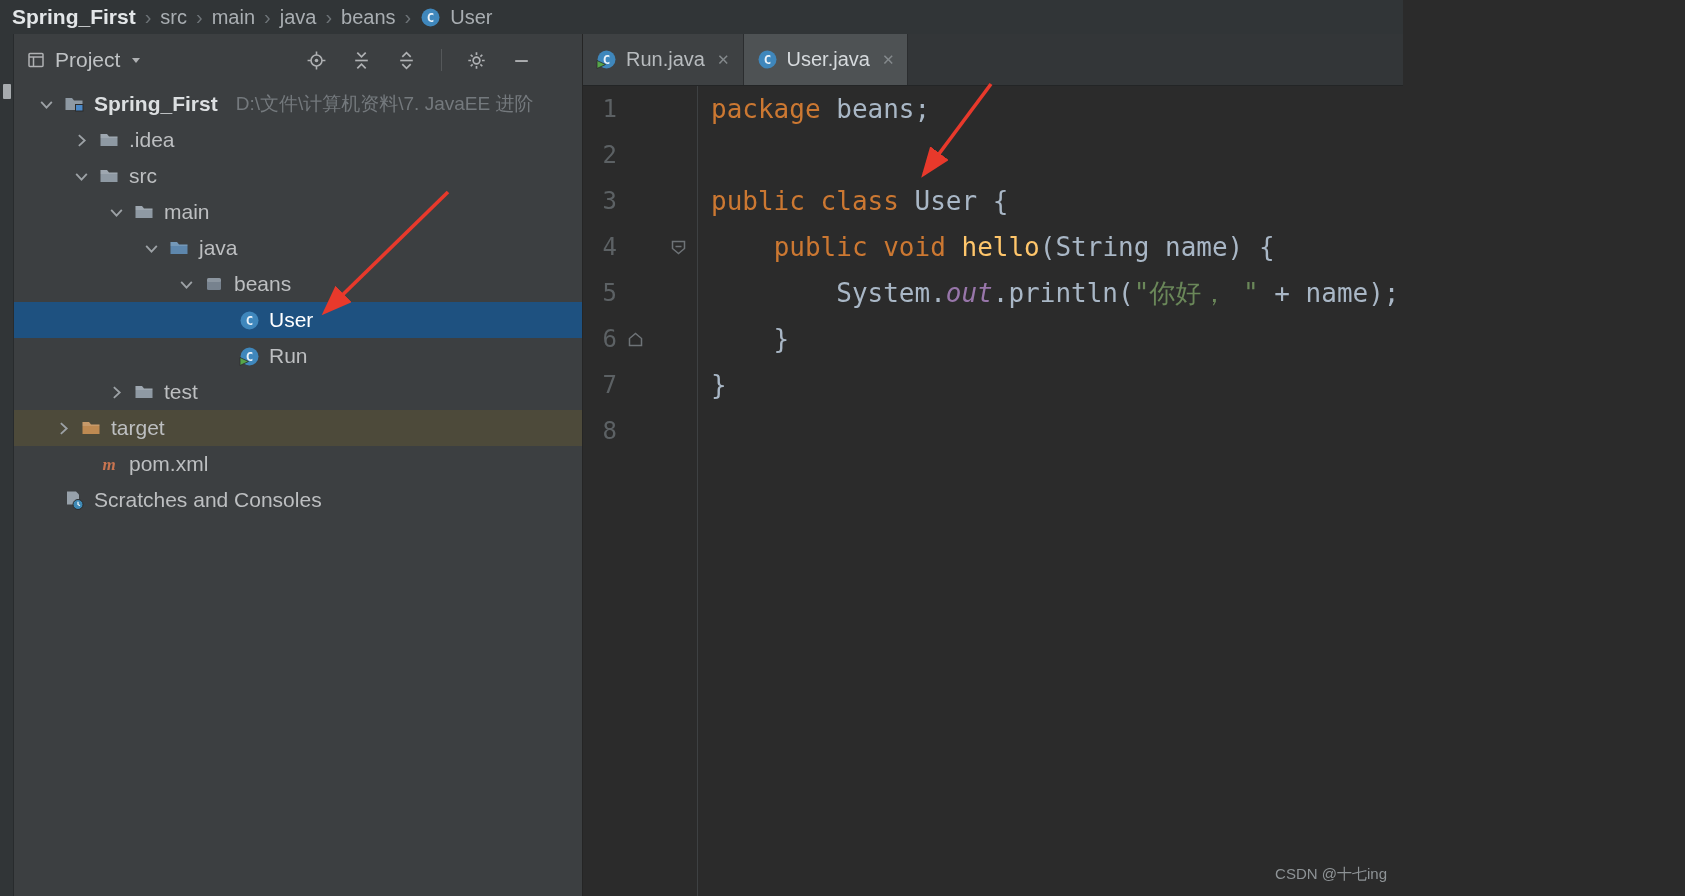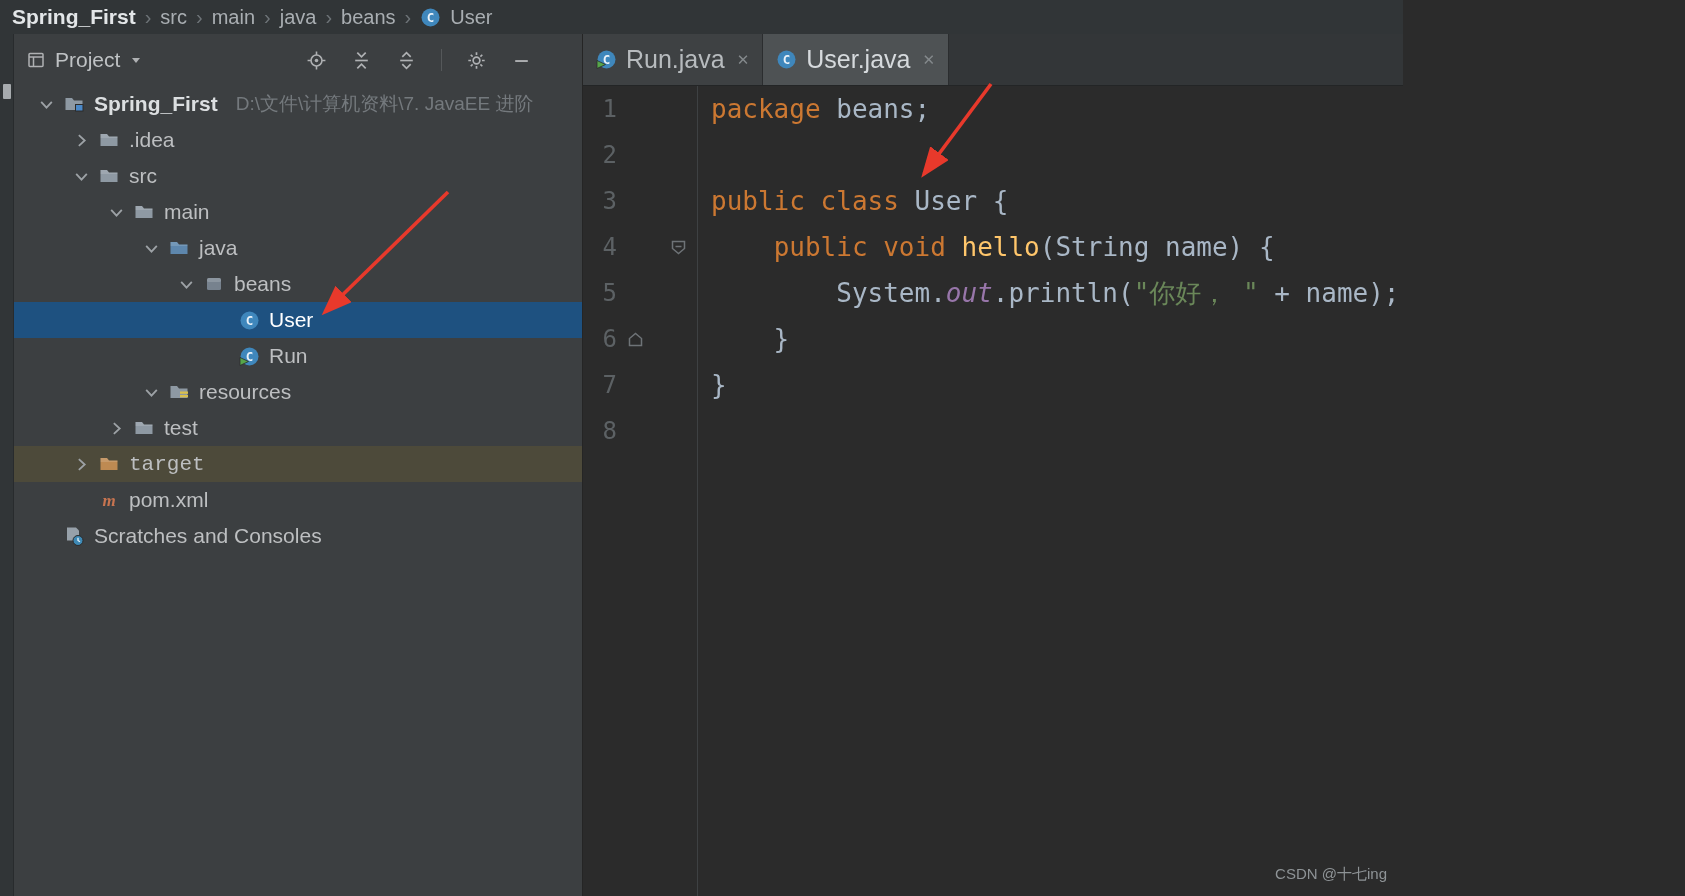--- a/index.html
+++ b/index.html
@@ -39,21 +39,21 @@
   .tree-suffix{color:#74797D;font-size:19px;margin-left:18px}
   .tree-row.selected{background:var(--c-sel)}
   .tree-row.selected .tree-label{color:#FFFFFF}
   .tree-row.target{background:var(--c-target)}
 
   
   #editor{position:absolute;left:583px;top:34px;right:0;bottom:0;background:#2B2B2B}
   #tabbar{height:52px;background:#333638;display:flex;align-items:stretch;border-bottom:1px solid #232526}
   .tab{display:flex;align-items:center;gap:9px;padding:0 13px;background:#3E4143;border-right:1px solid #2B2D2F;cursor:default}
   .tab.active{background:#4E5254}
-  .tab-label{color:#B7BBBE;font-size:25px}
+  .tab-label{color:#B7BBBE;font-size:20px}
   .tab.active .tab-label{color:#D6DADD}
   .tab-close{color:#84898C;font-size:15px;margin-left:3px}
 
   #code-area{position:absolute;left:0;top:52px;right:0;bottom:0}
   .gutter-sep{position:absolute;left:114px;top:0;bottom:0;width:1px;background:#3E4143}
   .code-line{height:46px;display:flex;align-items:center}
   .ln{width:34px;flex:none;text-align:right;color:#5C6164;font-size:24px;font-family:"DejaVu Sans Mono",monospace}
   .fold{width:80px;flex:none;display:inline-flex;align-items:center;justify-content:flex-end;padding-right:9px}
   .fold.close{justify-content:flex-start;padding-left:9px}
   .code-text{font-family:"DejaVu Sans Mono",monospace;font-size:26px;line-height:46px;white-space:pre}
@@ -255,50 +255,35 @@
           <span class="tw"></span>
           <span class="icon">
             <svg width="21" height="21" viewBox="0 0 21 21">
               <circle cx="10.5" cy="10.5" r="9" fill="#3F87BC"></circle>
               <text x="10.5" y="15" text-anchor="middle" font-size="12.5" font-weight="bold" fill="#EAF2F9" font-family="DejaVu Sans Mono, monospace">C</text>
               <polygon points="1,11.5 9.5,15.5 1,19.5" fill="#57A64A" stroke="#2B2B2B" stroke-width="0.8"></polygon>
             </svg>
           </span>
           <span class="tree-label">Run</span>
         </div>
-        <div class="tree-row" style="padding-left: 121px;">
-          <span class="tw">
-            <svg width="17" height="17" viewBox="0 0 16 16" fill="none" stroke="#9DA2A6" stroke-width="1.7">
-              <path d="M3 5.5 L8 11 L13 5.5"></path>
+        <div class="tree-row" style="padding-left: 86px;">
+          <span class="tw">
+            <svg width="17" height="17" viewBox="0 0 16 16" fill="none" stroke="#9DA2A6" stroke-width="1.7">
+              <path d="M5.5 3 L11 8 L5.5 13"></path>
             </svg>
           </span>
           <span class="icon">
             <svg width="22" height="22" viewBox="0 0 22 22">
               <path d="M2.5 5 h6.5 l2 2.5 h8.5 v9.5 h-17 z" fill="#8E99A3"></path>
-              <rect x="12" y="10.5" width="8" height="2.3" fill="#D9C04D"></rect>
-              <rect x="12" y="14" width="8" height="2.3" fill="#D9C04D"></rect>
-            </svg>
-          </span>
-          <span class="tree-label">resources</span>
-        </div>
-        <div class="tree-row" style="padding-left: 86px;">
-          <span class="tw">
-            <svg width="17" height="17" viewBox="0 0 16 16" fill="none" stroke="#9DA2A6" stroke-width="1.7">
-              <path d="M5.5 3 L11 8 L5.5 13"></path>
-            </svg>
-          </span>
-          <span class="icon">
-            <svg width="22" height="22" viewBox="0 0 22 22">
-              <path d="M2.5 5 h6.5 l2 2.5 h8.5 v9.5 h-17 z" fill="#8E99A3"></path>
               <path d="M2.5 5 h6.5 l2 2.5 h8.5 v1.6 h-17 z" fill="rgba(255,255,255,0.14)"></path>
             </svg>
           </span>
           <span class="tree-label">test</span>
         </div>
-        <div class="tree-row target" style="padding-left: 51px; font-family: Liberation Mono, monospace;">
+        <div class="tree-row target" style="padding-left: 33px;">
           <span class="tw">
             <svg width="17" height="17" viewBox="0 0 16 16" fill="none" stroke="#9DA2A6" stroke-width="1.7">
               <path d="M5.5 3 L11 8 L5.5 13"></path>
             </svg>
           </span>
           <span class="icon">
             <svg width="22" height="22" viewBox="0 0 22 22">
               <path d="M2.5 5 h6.5 l2 2.5 h8.5 v9.5 h-17 z" fill="#BE8A52"></path>
               <path d="M2.5 5 h6.5 l2 2.5 h8.5 v1.6 h-17 z" fill="rgba(255,255,255,0.14)"></path>
             </svg>

